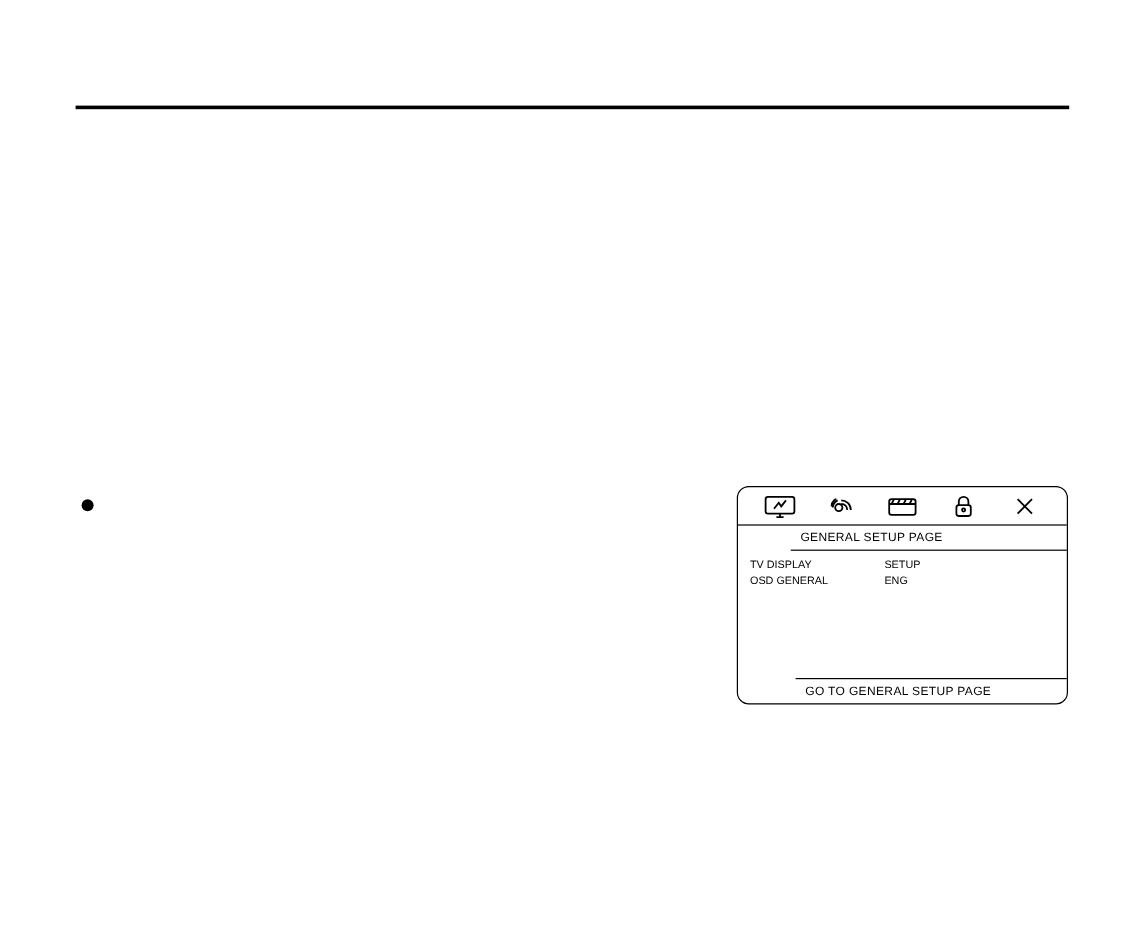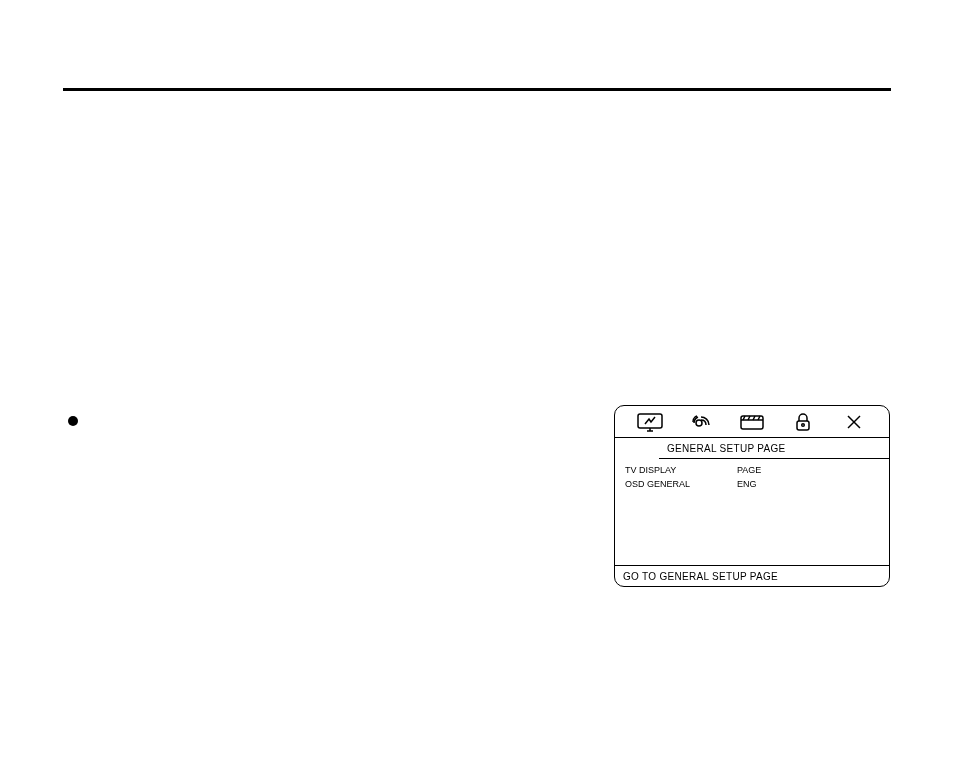--- a/index.html
+++ b/index.html
@@ -9,21 +9,21 @@
   .osd-box{position:absolute;left:614px;top:405px;width:276px;height:182px;border:1px solid #000;border-radius:10px;box-sizing:border-box;}
   .tabs{height:31px;display:flex;align-items:center;justify-content:space-around;padding:0 10px;border-bottom:1px solid #000;}
   .tab-icon{flex:0 0 auto;width:28px;height:22px;display:flex;align-items:center;justify-content:center;}
   .tab-icon svg{display:block;stroke:#000;fill:none;stroke-width:1.5;}
   .title-row{height:20px;display:flex;align-items:center;padding:0 8px;border-bottom:1px solid #000;font-size:10px;letter-spacing:.3px;margin-left:44px;}
   .body{flex:1;padding:4px 10px;font-size:9px;}
   .row{display:flex;height:14px;align-items:center;gap:16px;}
   .row .label{width:96px;}
   .row .val{}
   .osd-box{display:flex;flex-direction:column;}
-  .footer-row{height:20px;border-top:1px solid #000;display:flex;align-items:center;padding:0 8px;font-size:10px;letter-spacing:.3px;}
+  .footer-row{height:20px;border-top:1px solid #000;display:flex;align-items:center;padding:0 8px;font-size:10px;letter-spacing:.3px;margin-left:48px;}
 </style>
 </head>
 <body>
 
 <div class="page">
   <div class="rule"></div>
   <div class="bullet"></div>
 
   <div class="osd-box">
     <div class="tabs">
@@ -66,21 +66,21 @@
       </span>
     </div>
 
     <div class="title-row">
       <span>GENERAL SETUP PAGE</span>
     </div>
 
     <div class="body">
       <div class="row">
         <span class="label">TV DISPLAY</span>
-        <span class="val">PAGE</span>
+        <span class="val">SETUP</span>
       </div>
       <div class="row">
         <span class="label">OSD GENERAL</span>
         <span class="val">ENG</span>
       </div>
     </div>
 
     <div class="footer-row">
       <span>GO TO GENERAL SETUP PAGE</span>
     </div>

